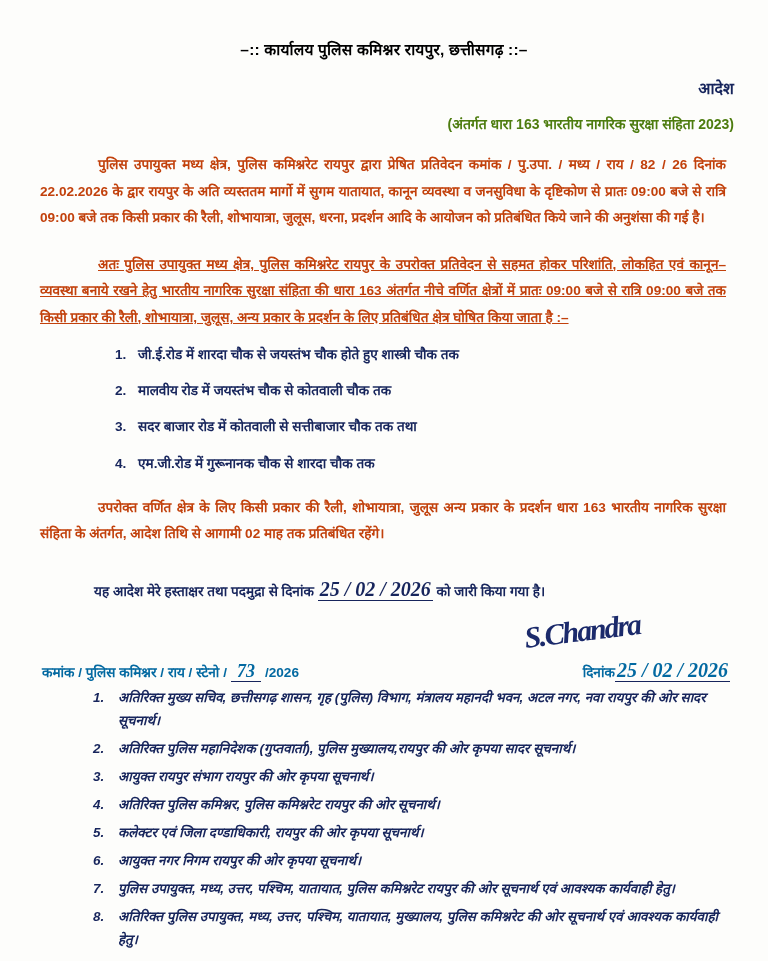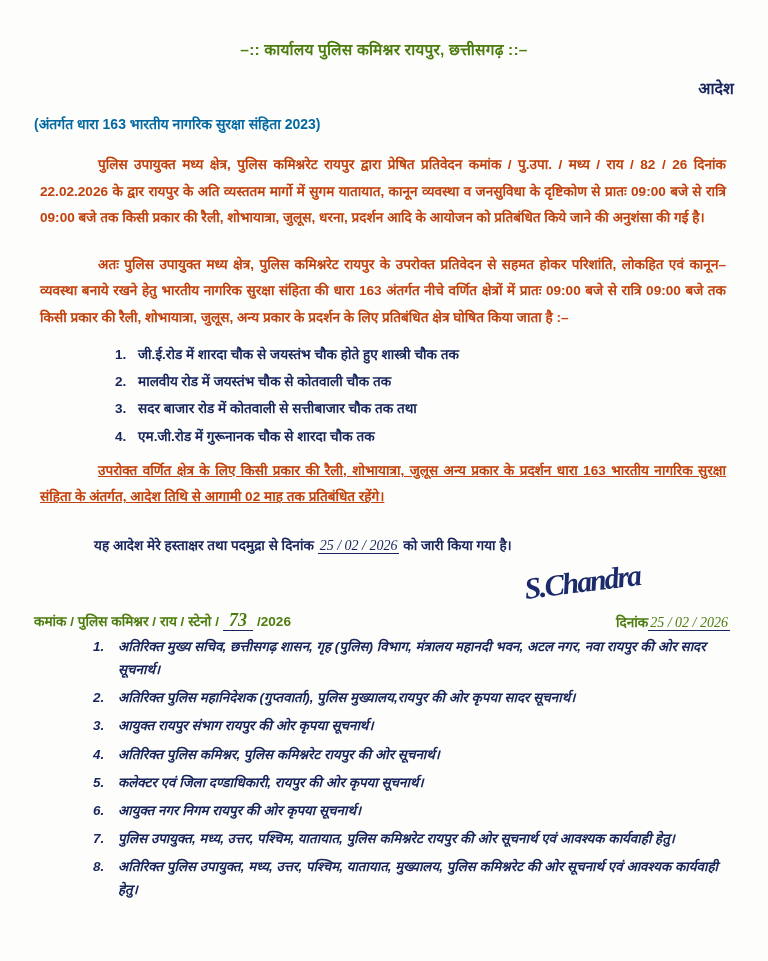--- a/index.html
+++ b/index.html
@@ -19,72 +19,73 @@
     min-height: 961px;
     box-sizing: border-box;
     padding: 28px 34px 20px 34px;
     background: #fdfdfb;
   }
   .hdr-office {
     text-align: center;
     font-size: 15.5px;
     font-weight: bold;
     letter-spacing: 0.2px;
-    color: #4d7c0f;
+    color: #000000;
     margin-top: 10px;
   }
   .hdr-title {
     text-align: right;
     font-size: 16px;
     font-weight: bold;
     color: #17255c;
     margin-top: 17px;
   }
   .hdr-sub {
-    text-align: left;
+    text-align: right;
     font-size: 14px;
     font-weight: bold;
-    color: #0369a1;
+    color: #4d7c0f;
     margin-top: 15px;
   }
   .para {
     font-size: 13.6px;
     line-height: 1.95;
     text-align: justify;
     color: #c2410c;
     margin: 19px 8px 0 6px;
     font-weight: 600;
     text-justify: inter-word;
   }
   .para.first { text-indent: 58px; }
-  .para.second { text-indent: 58px; margin-top: 20px; }
-  .para.third { text-indent: 58px; margin-top: 8px; text-decoration: underline; }
+  .para.second { text-indent: 58px; margin-top: 20px; text-decoration: underline; }
+  .para.third { text-indent: 58px; margin-top: 18px; }
   ol.areas {
     margin: 10px 0 0 0;
     padding-left: 96px;
     font-size: 13.6px;
     color: #17255c;
     font-weight: 600;
   }
   ol.areas li {
     line-height: 2.0;
     padding-left: 8px;
+    margin-top: 9px;
   }
   .closing {
     font-size: 13.6px;
     color: #17255c;
     font-weight: 600;
     margin: 22px 8px 0 60px;
     line-height: 1.9;
   }
   .date-hand {
     font-family: "Liberation Serif", serif;
     font-style: italic;
-    font-size: 14px;
-    font-weight: normal;
+    font-size: 20px;
+    font-weight: bold;
     border-bottom: 1.4px solid #17255c;
     padding: 0 2px;
   }
   .sig-block {
     margin-top: 6px;
     text-align: right;
     padding-right: 86px;
     color: #17255c;
   }
   .signature {
@@ -101,24 +102,24 @@
   }
   .sig-line1, .sig-line2 {
     font-size: 13.4px;
     font-weight: bold;
     line-height: 1.5;
   }
   .footer-row {
     display: flex;
     justify-content: space-between;
     align-items: flex-end;
-    margin: 14px 4px 0 0;
-    font-size: 13.6px;
-    font-weight: 600;
-    color: #4d7c0f;
+    margin: 14px 4px 0 8px;
+    font-size: 13.6px;
+    font-weight: 600;
+    color: #0369a1;
   }
   .footer-left { white-space: nowrap; }
   .footer-right { white-space: nowrap; }
   .num-hand {
     font-family: "Liberation Serif", serif;
     font-style: italic;
     font-size: 18px;
     font-weight: bold;
     border-bottom: 1.4px solid #17255c;
     padding: 0 6px;

